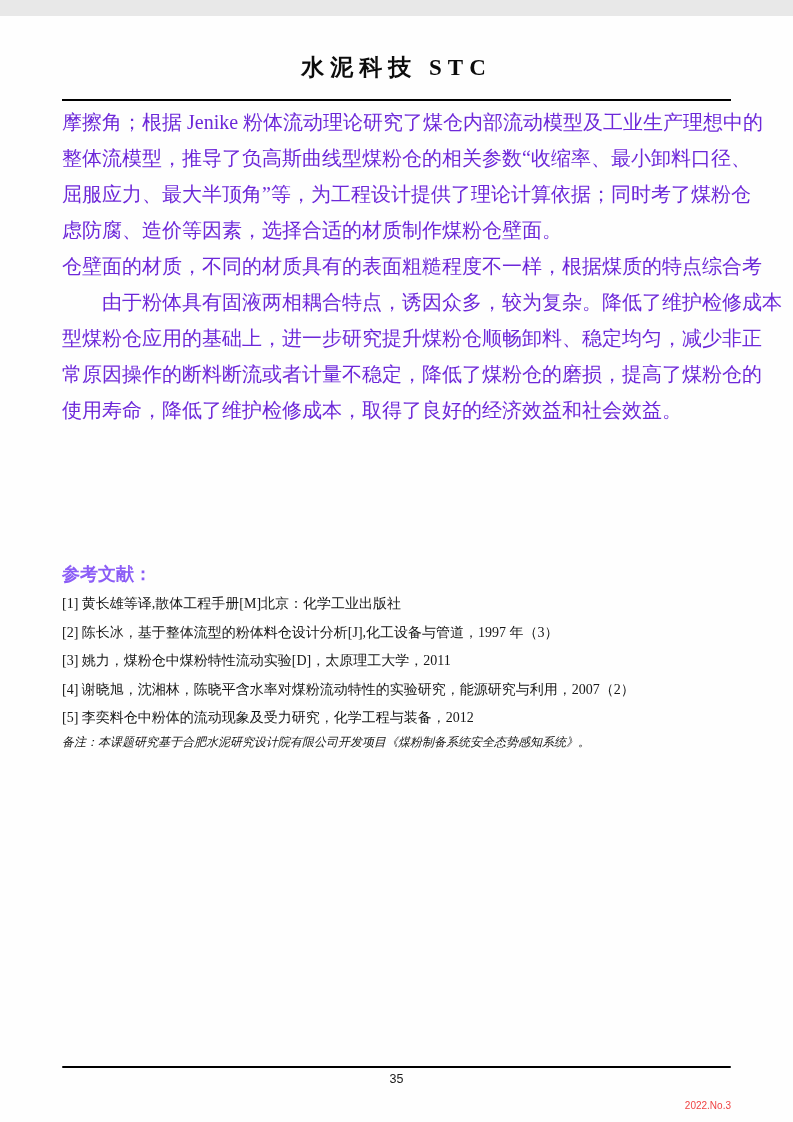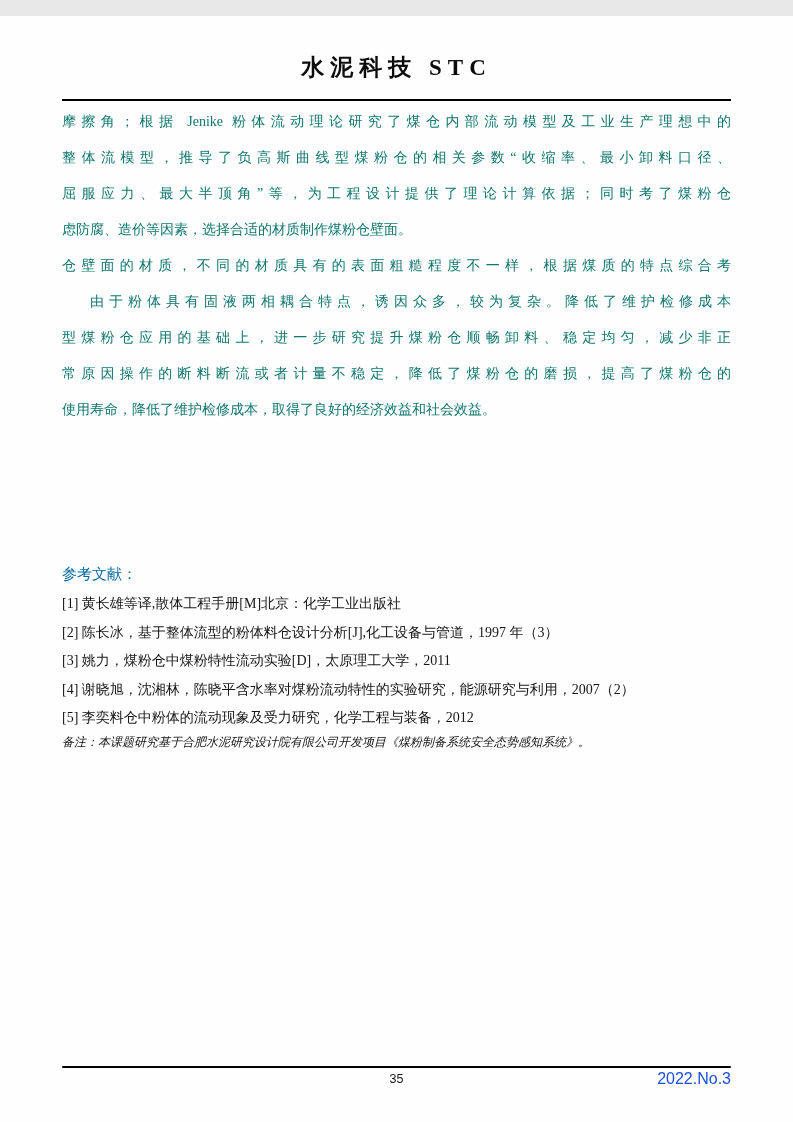--- a/index.html
+++ b/index.html
@@ -38,47 +38,47 @@
     border-top: 2px solid #000;
   }
   
   .body-block {
     position: absolute;
     top: 88px;
     left: 62px;
     right: 62px;
   }
   .body-line {
-    font-size: 14px;
+    font-size: 20px;
     line-height: 36px;
     white-space: nowrap;
     text-align: justify;
     text-align-last: justify;
-    color: #0f766e;
+    color: #6d28d9;
   }
   .body-line.last-line {
     text-align-last: left;
     white-space: normal;
   }
   .para-2 .first-line {
     text-indent: 2em;
   }
   
   .refs-block {
     position: absolute;
     top: 545px;
     left: 62px;
     right: 62px;
   }
   .refs-heading {
-    font-size: 15px;
-    font-weight: normal;
+    font-size: 18px;
+    font-weight: bold;
     line-height: 26px;
     margin-bottom: 3px;
-    color: #0369a1;
+    color: #8b5cf6;
   }
   .ref-item {
     font-size: 14px;
     line-height: 28.6px;
     color: #161616;
   }
   
   .note-block {
     position: absolute;
     top: 714px;
@@ -105,25 +105,25 @@
     top: 1056px;
     left: 0;
     width: 100%;
     text-align: center;
     font-family: "Liberation Sans", "DejaVu Sans", sans-serif;
     font-size: 12.5px;
     color: #1a1a1a;
   }
   .footer-issue {
     position: absolute;
-    top: 1054px;
+    top: 1084px;
     right: 62px;
     font-family: "Liberation Sans", "DejaVu Sans", sans-serif;
-    font-size: 16px;
-    color: #1d4ed8;
+    font-size: 10px;
+    color: #ef4444;
   }
 </style>
 </head>
 <body>
 
 <div class="page">
 
   <div class="header-title">水泥科技 STC</div>
   <div class="header-rule"></div>
 

